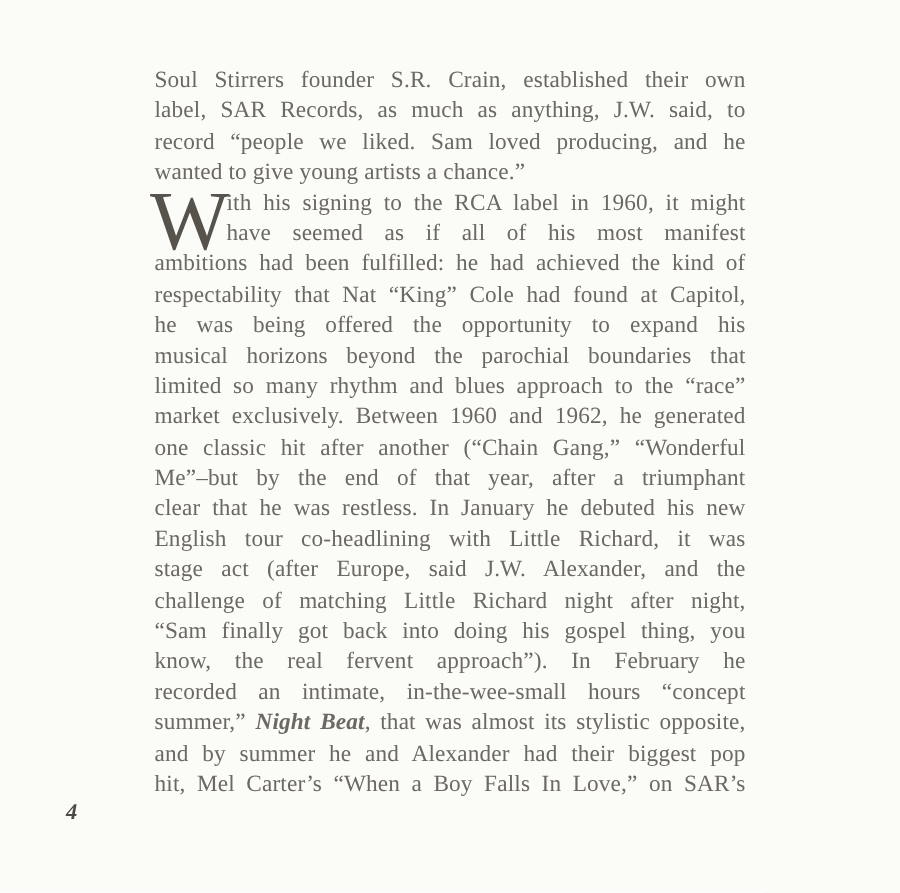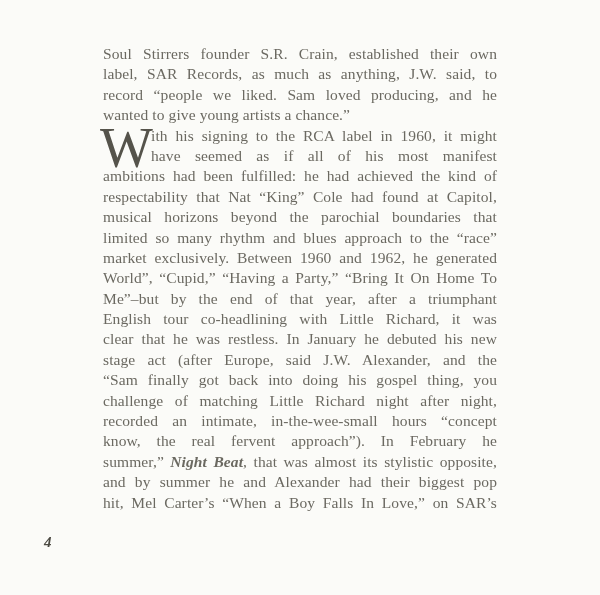--- a/index.html
+++ b/index.html
@@ -67,30 +67,31 @@
   <div class="textblock">
     <span class="dropcap">W</span>
     <div class="line">Soul Stirrers founder S.R. Crain, established their own</div>
     <div class="line">label, SAR Records, as much as anything, J.W. said, to</div>
     <div class="line">record “people we liked. Sam loved producing, and he</div>
     <div class="line noju">wanted to give young artists a chance.”</div>
     <div class="line indent">ith his signing to the RCA label in 1960, it might</div>
     <div class="line indent">have seemed as if all of his most manifest</div>
     <div class="line">ambitions had been fulfilled: he had achieved the kind of</div>
     <div class="line">respectability that Nat “King” Cole had found at Capitol,</div>
+    <div class="line">he was being offered the opportunity to expand his</div>
     <div class="line">musical horizons beyond the parochial boundaries that</div>
     <div class="line">limited so many rhythm and blues approach to the “race”</div>
     <div class="line">market exclusively. Between 1960 and 1962, he generated</div>
-    <div class="line">World”, “Cupid,” “Having a Party,” “Bring It On Home To</div>
+    <div class="line">one classic hit after another (“Chain Gang,” “Wonderful</div>
     <div class="line">Me”–but by the end of that year, after a triumphant</div>
+    <div class="line">clear that he was restless. In January he debuted his new</div>
     <div class="line">English tour co-headlining with Little Richard, it was</div>
-    <div class="line">clear that he was restless. In January he debuted his new</div>
     <div class="line">stage act (after Europe, said J.W. Alexander, and the</div>
+    <div class="line">challenge of matching Little Richard night after night,</div>
     <div class="line">“Sam finally got back into doing his gospel thing, you</div>
-    <div class="line">challenge of matching Little Richard night after night,</div>
+    <div class="line">know, the real fervent approach”). In February he</div>
     <div class="line">recorded an intimate, in-the-wee-small hours “concept</div>
-    <div class="line">know, the real fervent approach”). In February he</div>
     <div class="line"><span>summer,” </span><span class="italic">Night Beat</span><span>, that was almost its stylistic opposite,</span></div>
     <div class="line">and by summer he and Alexander had their biggest pop</div>
     <div class="line">hit, Mel Carter’s “When a Boy Falls In Love,” on SAR’s</div>
   </div>
   <div class="pagenum">4</div>
 </div>
 
 </body></html>

